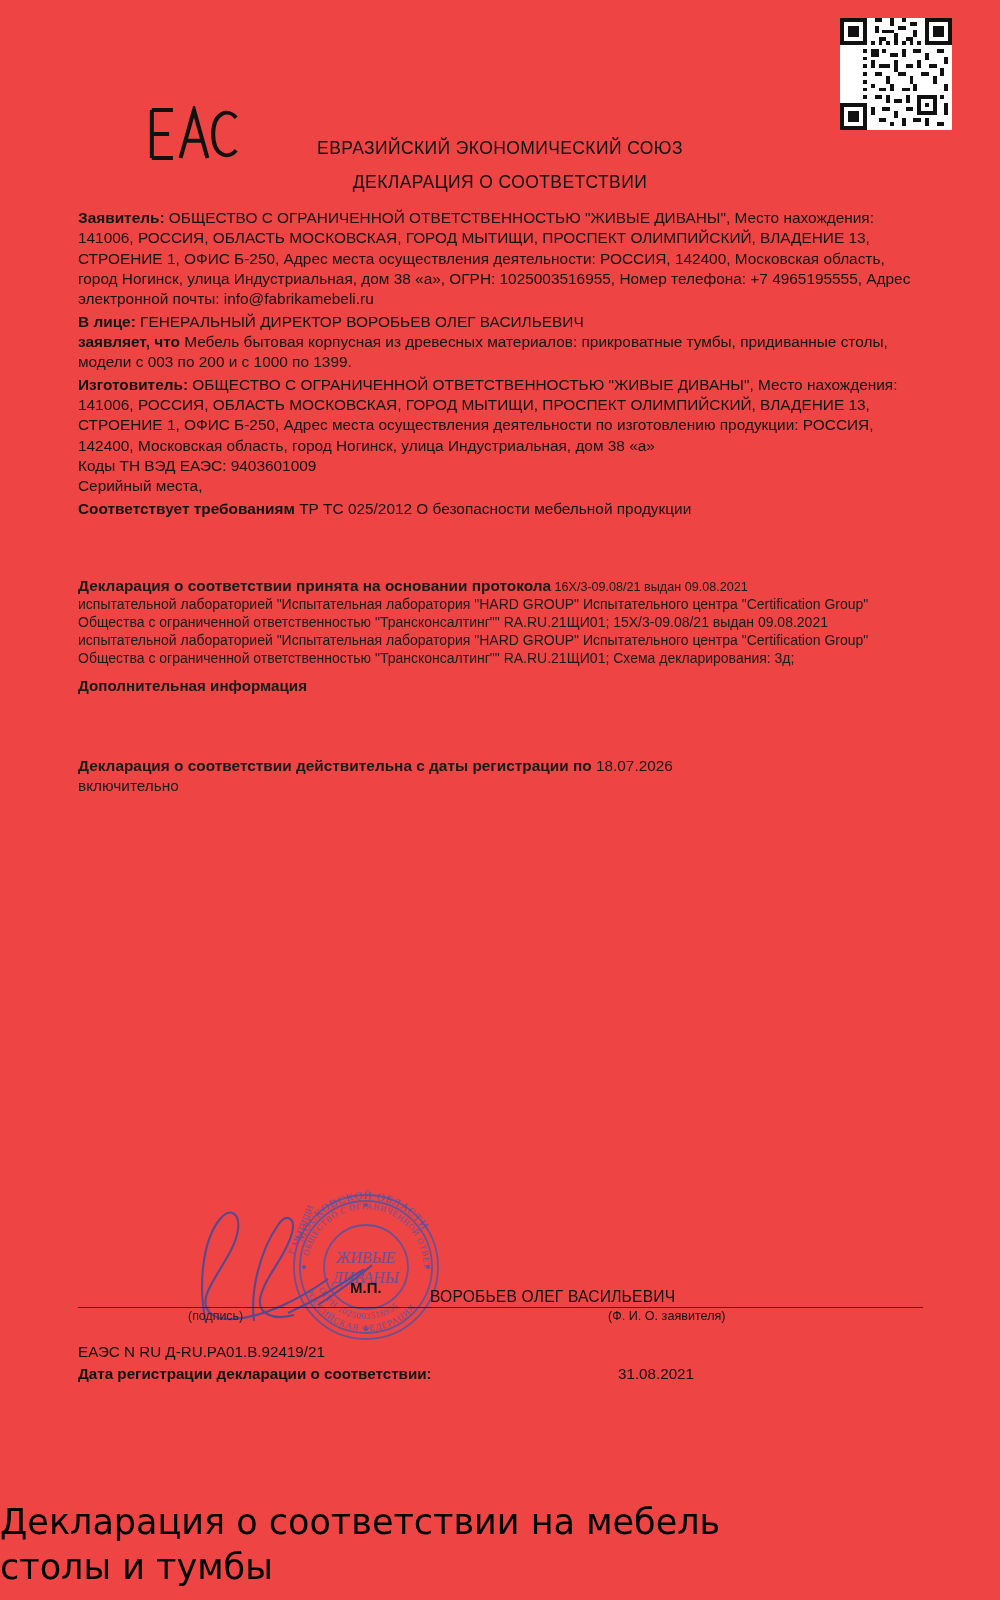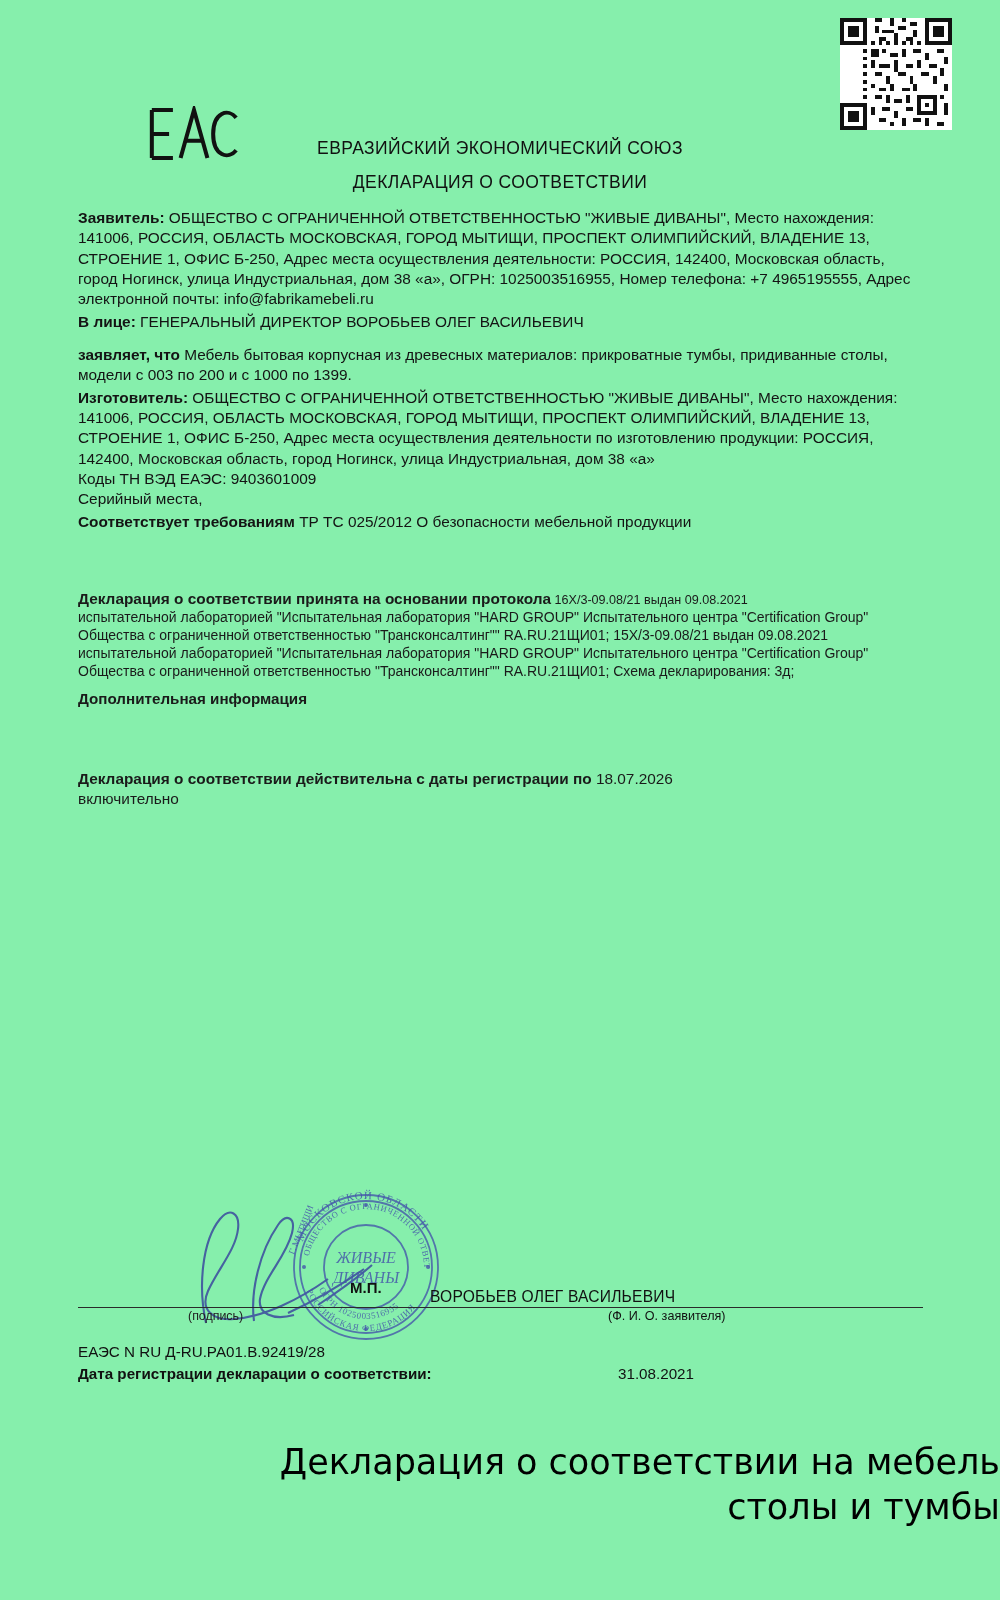--- a/index.html
+++ b/index.html
@@ -8,21 +8,21 @@
     width: 1000px; height: 1600px;
     background: #ffffff;
     font-family: "Liberation Sans", sans-serif;
     color: #1a1a1a;
   }
   .page {
     position: relative;
     width: 1000px;
     height: 1600px;
     overflow: hidden;
-    background: #86efac;
+    background: #ef4444;
     padding-left: 40px;
   }
 
   
   .qr {
     position: absolute;
     top: 18px;
     right: 48px;
     width: 112px;
     height: 112px;
@@ -61,21 +61,21 @@
   
   .body {
     position: absolute;
     left: 78px;
     top: 208px;
     width: 845px;
   }
   .blk { font-size: 15.4px; line-height: 1.32; text-align: left; color: #141414; }
   .blk b { font-weight: bold; }
   .sp-s { margin-top: 2px; }
-  .sp-l { margin-top: 13px; }
+  .sp-l { }
 
   .small { font-size: 14px; line-height: 1.3; }
 
   .sec-proto { margin-top: 58px; }
   .sec-proto .lead { font-size: 15.4px; font-weight: bold; }
   .sec-proto .lead span.norm { font-weight: normal; font-size: 12.6px; }
   .addinfo { margin-top: 9px; font-size: 15.2px; font-weight: bold; }
 
   .validity { margin-top: 62px; font-size: 15.4px; line-height: 1.35; }
   .validity b { font-weight: bold; }
@@ -146,22 +146,22 @@
     font-size: 15.2px;
   }
   .frow { display: flex; align-items: baseline; margin-top: 5px; }
   .frow .lbl { font-weight: bold; width: 540px; color: #111; }
   .frow .val { font-weight: normal; color: #111; }
 
   
   .caption {
     position: absolute;
     left: 0; right: 0;
-    top: 1440px;
-    text-align: right;
+    top: 1500px;
+    text-align: left;
     font-family: "DejaVu Sans", sans-serif;
     font-size: 35px;
     line-height: 1.28;
     color: #000;
   }
 </style>
 </head>
 <body>
 
 <div class="page">
@@ -373,21 +373,21 @@
 
     <div class="mp">М.П.</div>
     <div class="sig-name">ВОРОБЬЕВ ОЛЕГ ВАСИЛЬЕВИЧ</div>
     <div class="sig-line"></div>
     <div class="sig-cap-left">(подпись)</div>
     <div class="sig-cap-right">(Ф. И. О. заявителя)</div>
   </div>
 
   <div class="footer-rows">
     <div class="frow">
-      <div class="val">ЕАЭС N RU Д-RU.РА01.В.92419/28</div>
+      <div class="val">ЕАЭС N RU Д-RU.РА01.В.92419/21</div>
     </div>
     <div class="frow">
       <div class="lbl">Дата регистрации декларации о соответствии:</div>
       <div class="val">31.08.2021</div>
     </div>
   </div>
 
   <div class="caption">
     <div>Декларация о соответствии на мебель</div>
     <div>столы и тумбы</div>

